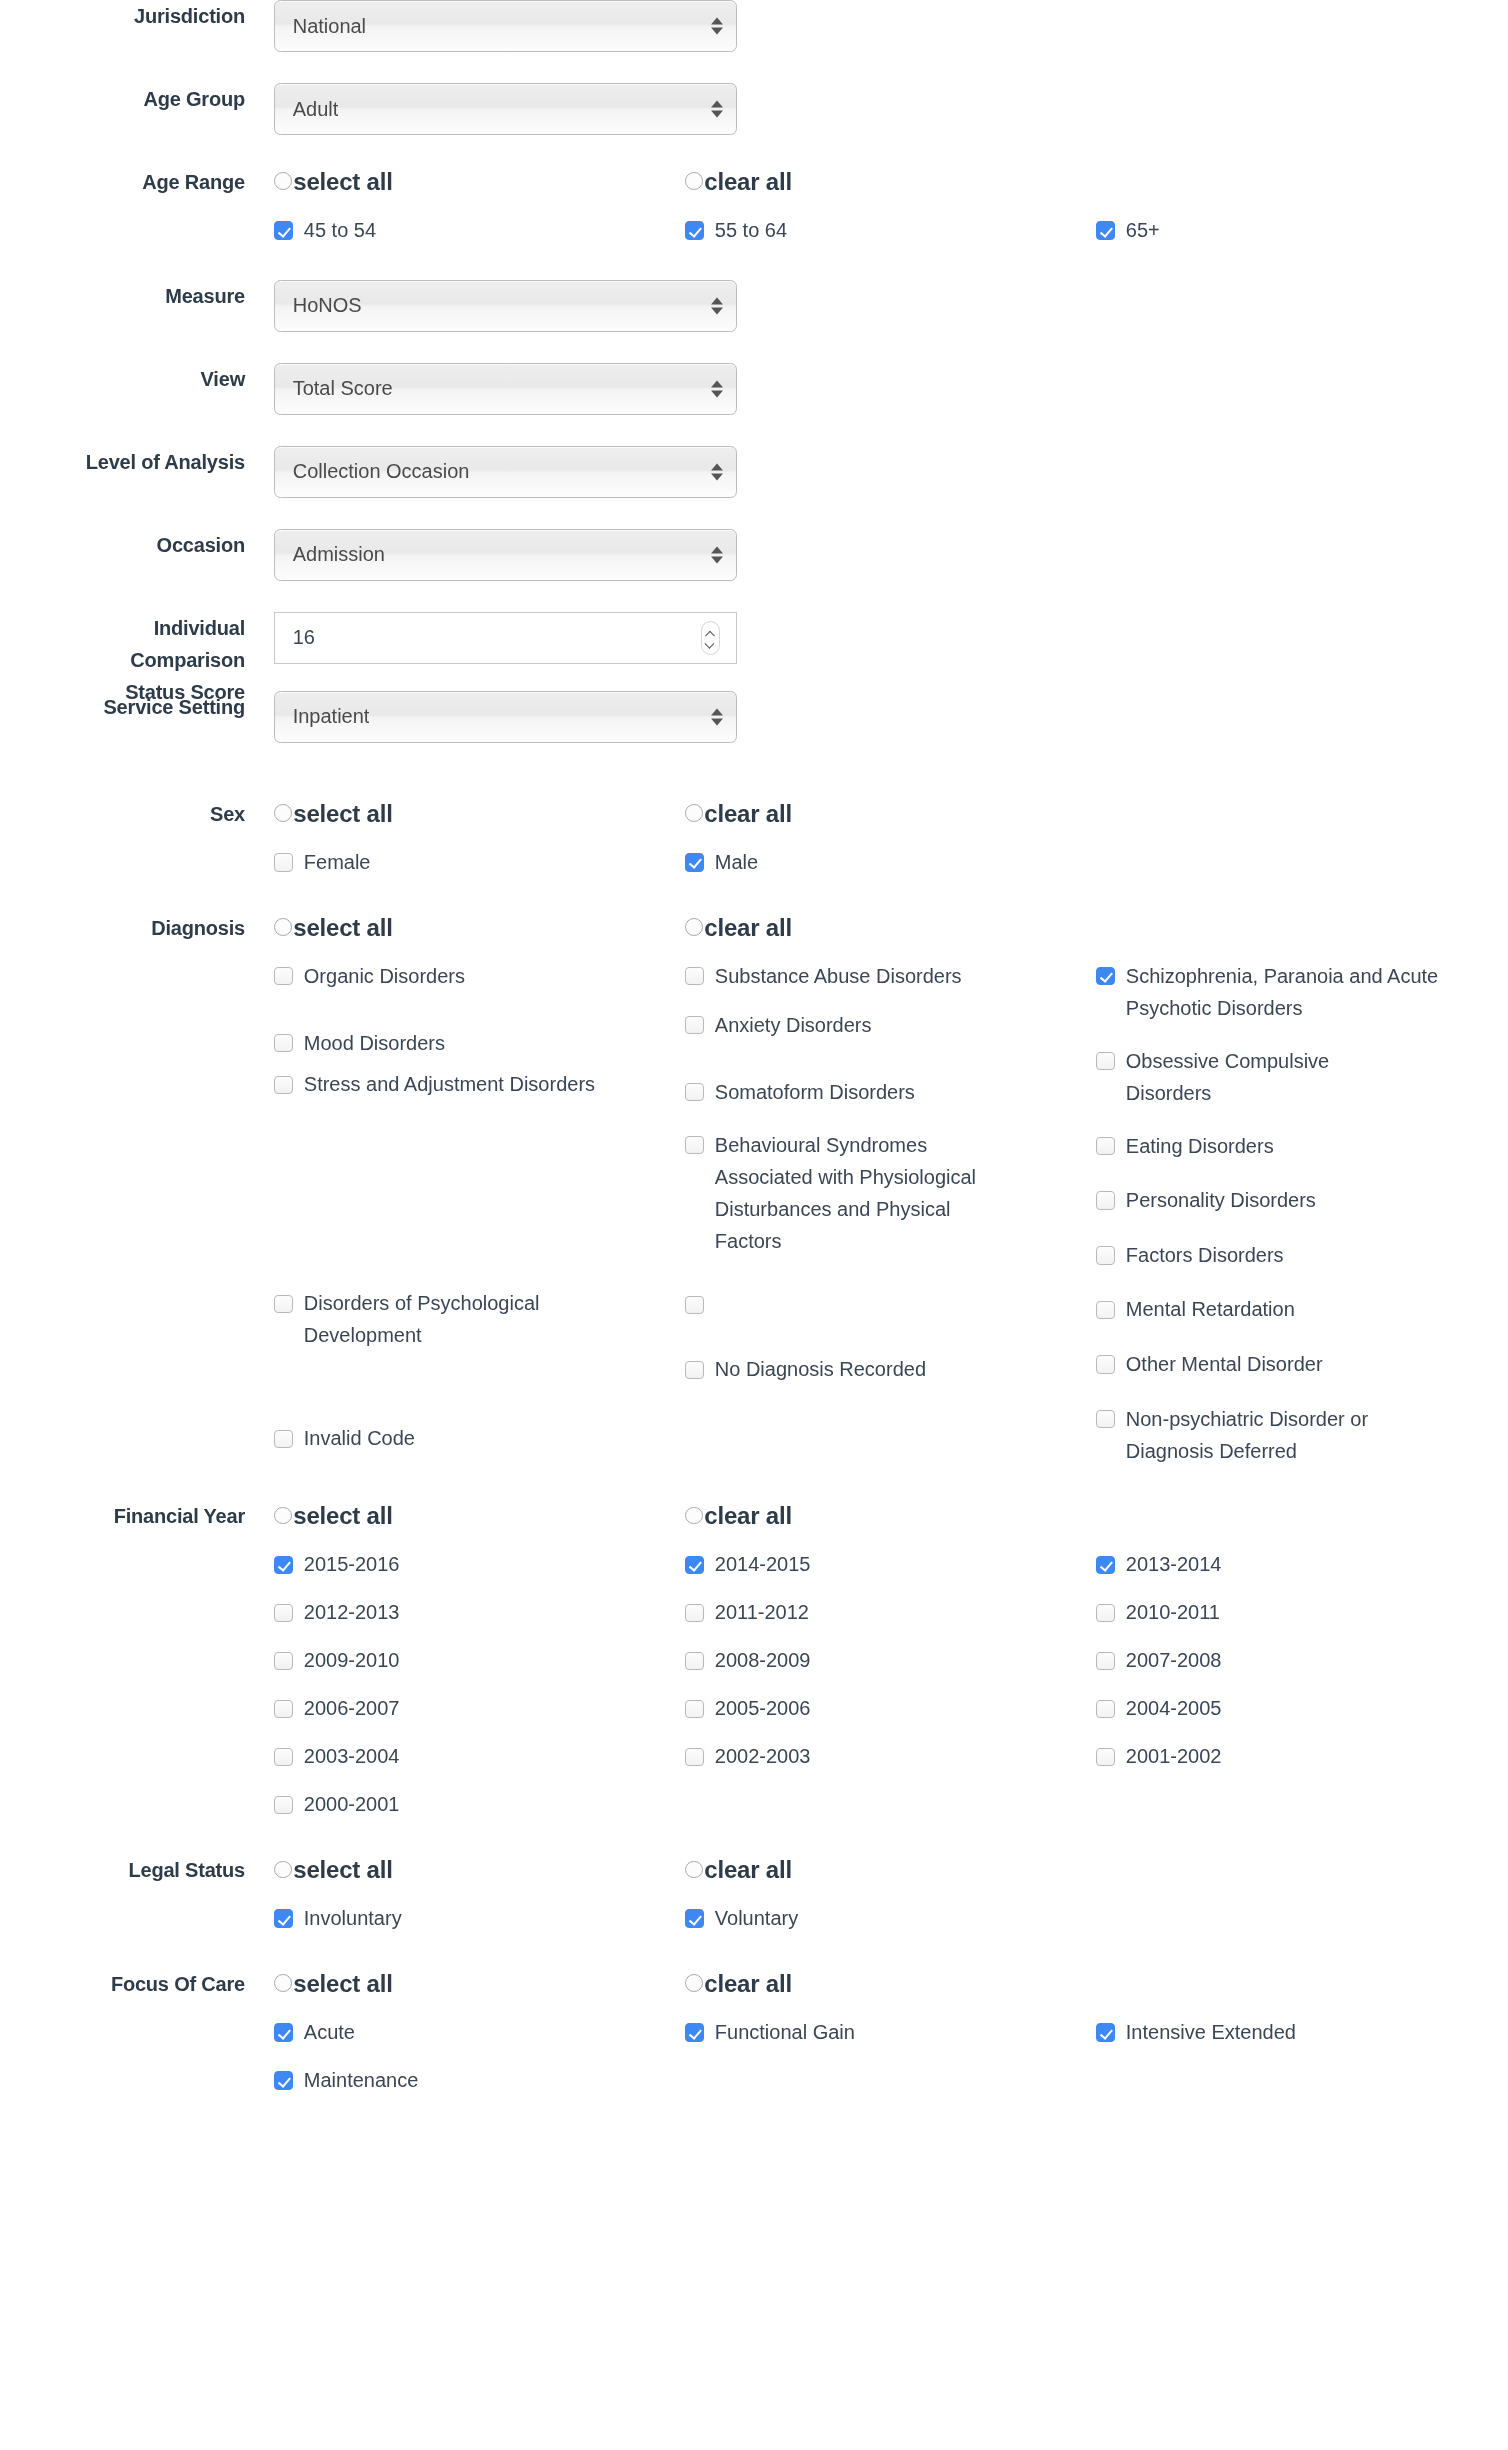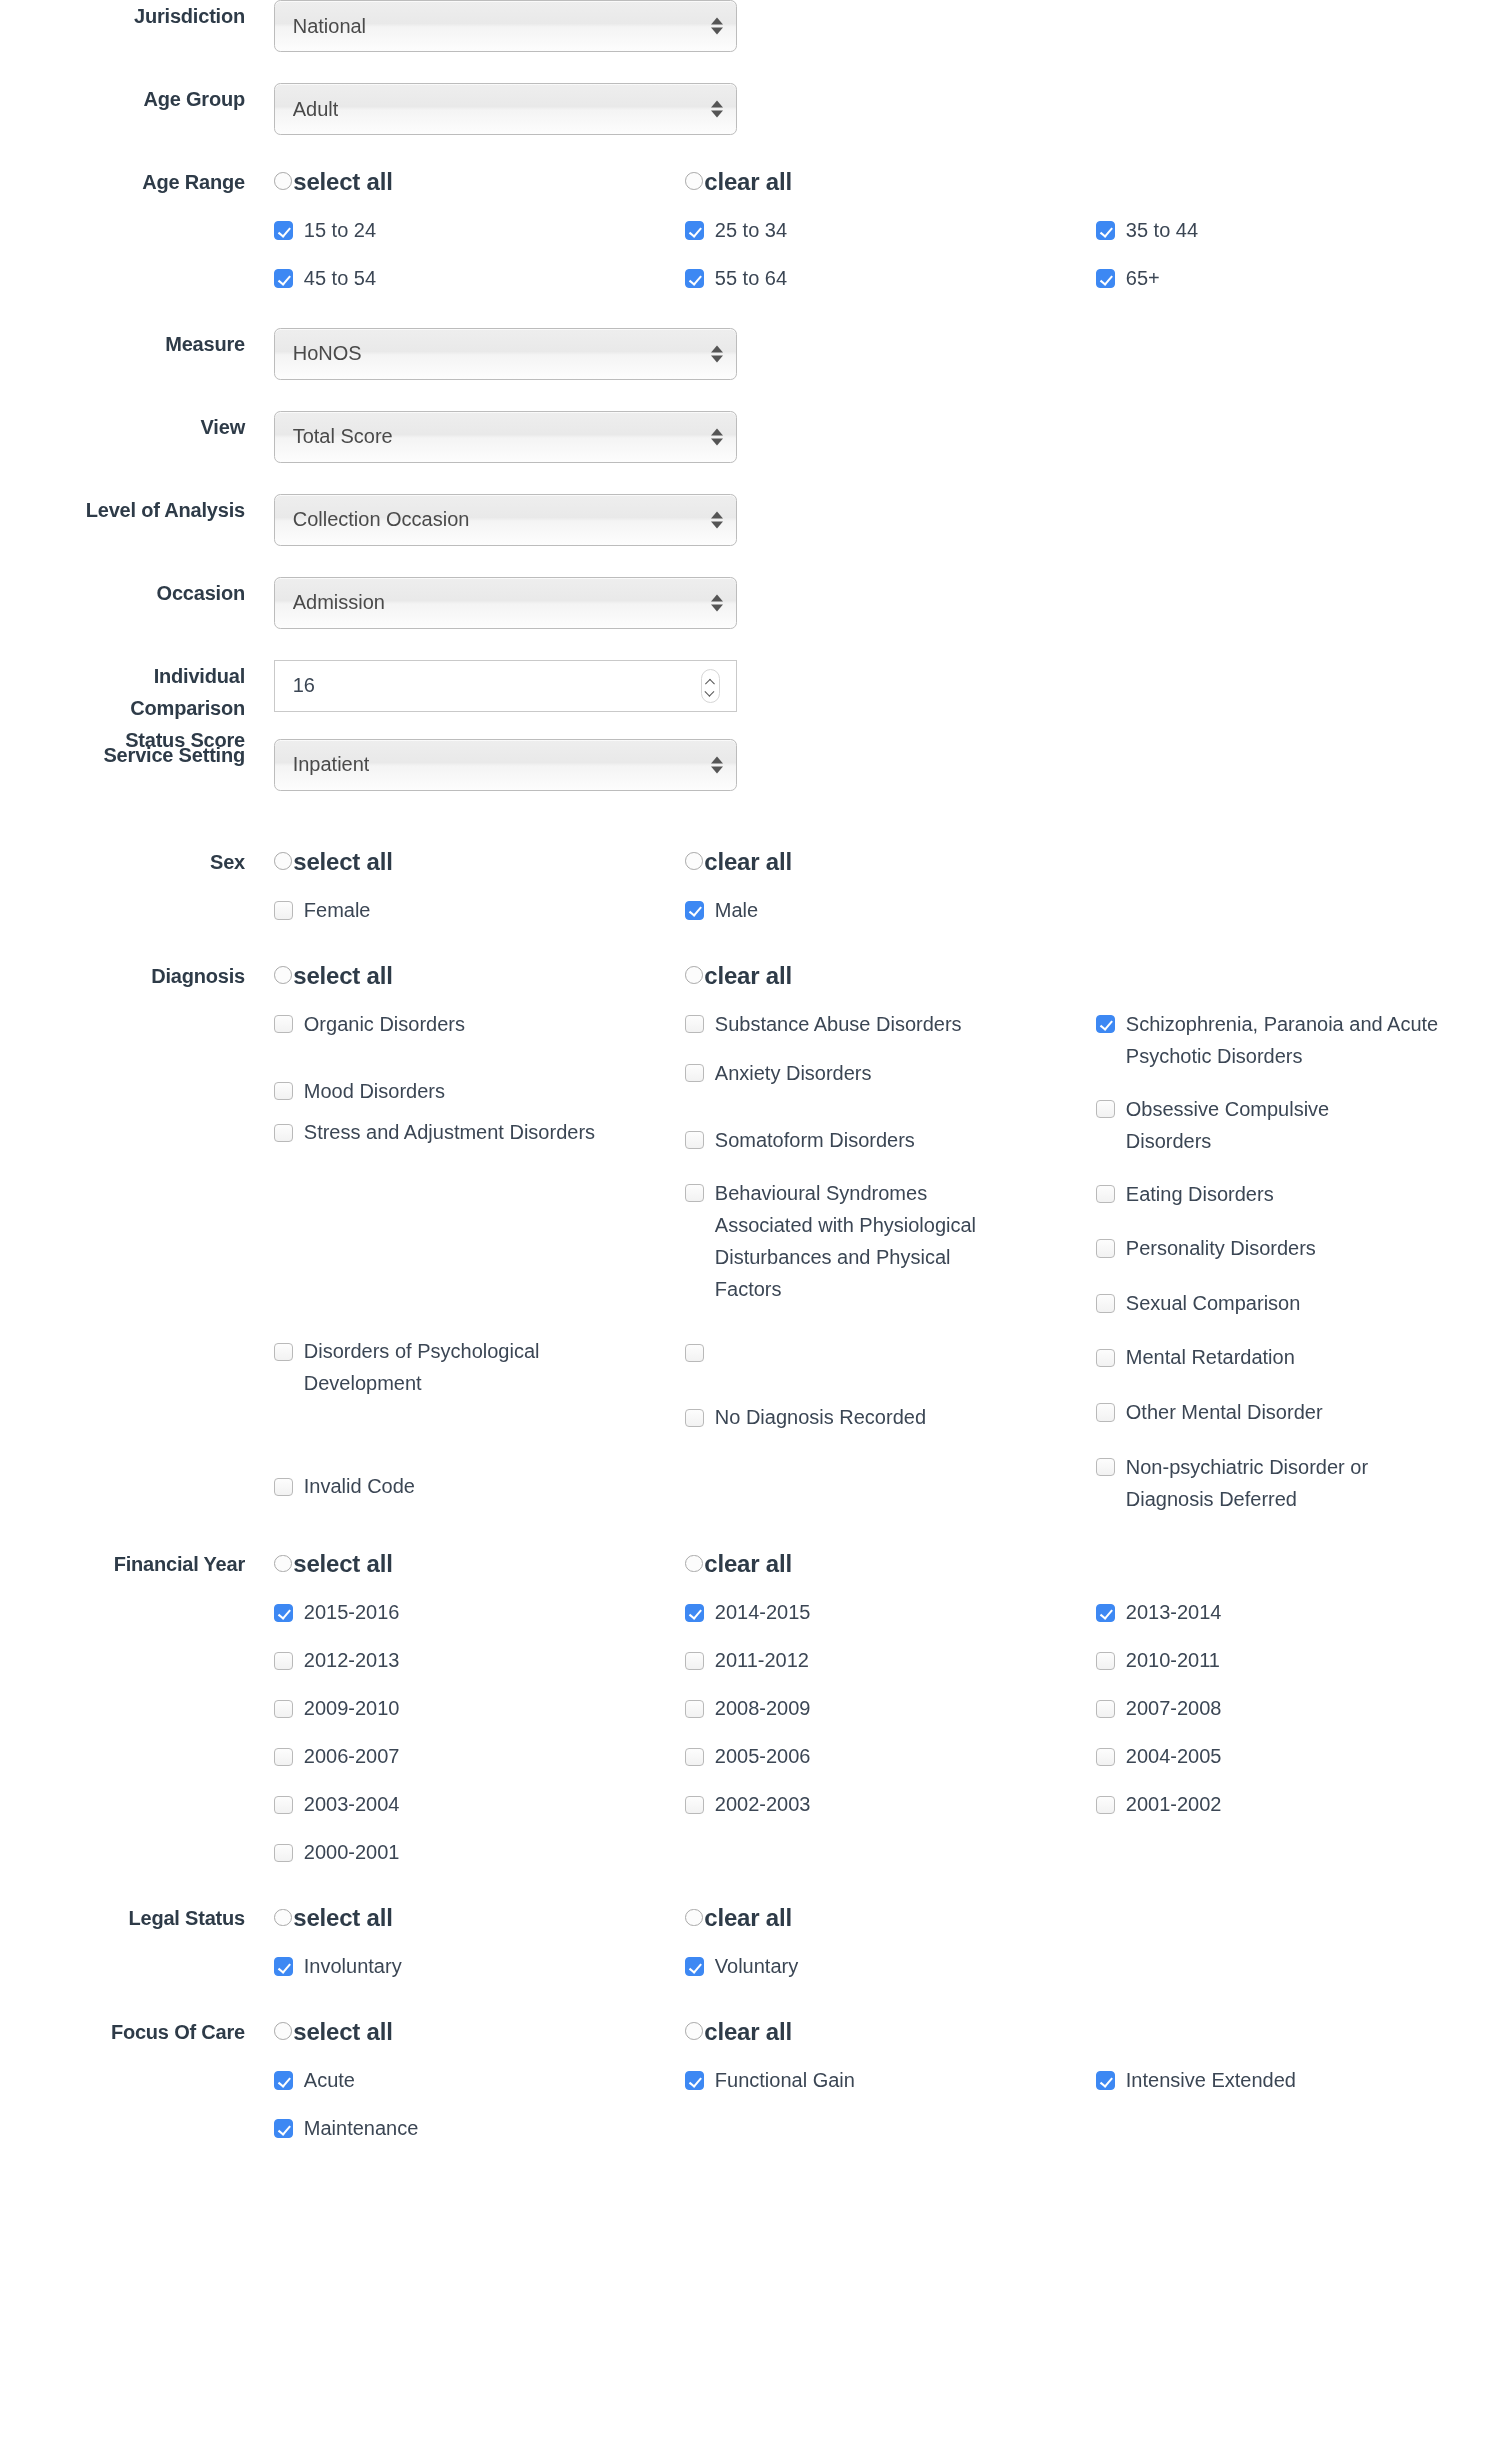--- a/index.html
+++ b/index.html
@@ -223,34 +223,20 @@
           <span class="lbl">select all</span>
         </div>
         <div class="opt col2">
           <span class="radio"></span>
           <span class="lbl">clear all</span>
         </div>
       </div>
       <div class="cbrow">
         <div class="opt col1">
           <span class="cb on"></span>
-          <span class="cbtxt">15 to 24</span>
-        </div>
-        <div class="opt col2">
-          <span class="cb on"></span>
-          <span class="cbtxt">25 to 34</span>
-        </div>
-        <div class="opt col3">
-          <span class="cb on"></span>
-          <span class="cbtxt">35 to 44</span>
-        </div>
-      </div>
-      <div class="cbrow">
-        <div class="opt col1">
-          <span class="cb on"></span>
           <span class="cbtxt">45 to 54</span>
         </div>
         <div class="opt col2">
           <span class="cb on"></span>
           <span class="cbtxt">55 to 64</span>
         </div>
         <div class="opt col3">
           <span class="cb on"></span>
           <span class="cbtxt">65+</span>
         </div>
@@ -449,21 +435,21 @@
           <div class="opt" style="margin-top:21px;">
             <span class="cb"></span>
             <span class="cbtxt">Eating Disorders</span>
           </div>
           <div class="opt" style="margin-top:22.6px;">
             <span class="cb"></span>
             <span class="cbtxt">Personality Disorders</span>
           </div>
           <div class="opt" style="margin-top:22.6px;">
             <span class="cb"></span>
-            <span class="cbtxt">Sexual Comparison</span>
+            <span class="cbtxt">Factors Disorders</span>
           </div>
           <div class="opt" style="margin-top:22.6px;">
             <span class="cb"></span>
             <span class="cbtxt">Mental Retardation</span>
           </div>
           <div class="opt" style="margin-top:22.6px;">
             <span class="cb"></span>
             <span class="cbtxt">Other Mental Disorder</span>
           </div>
           <div class="opt" style="margin-top:22.6px;">

